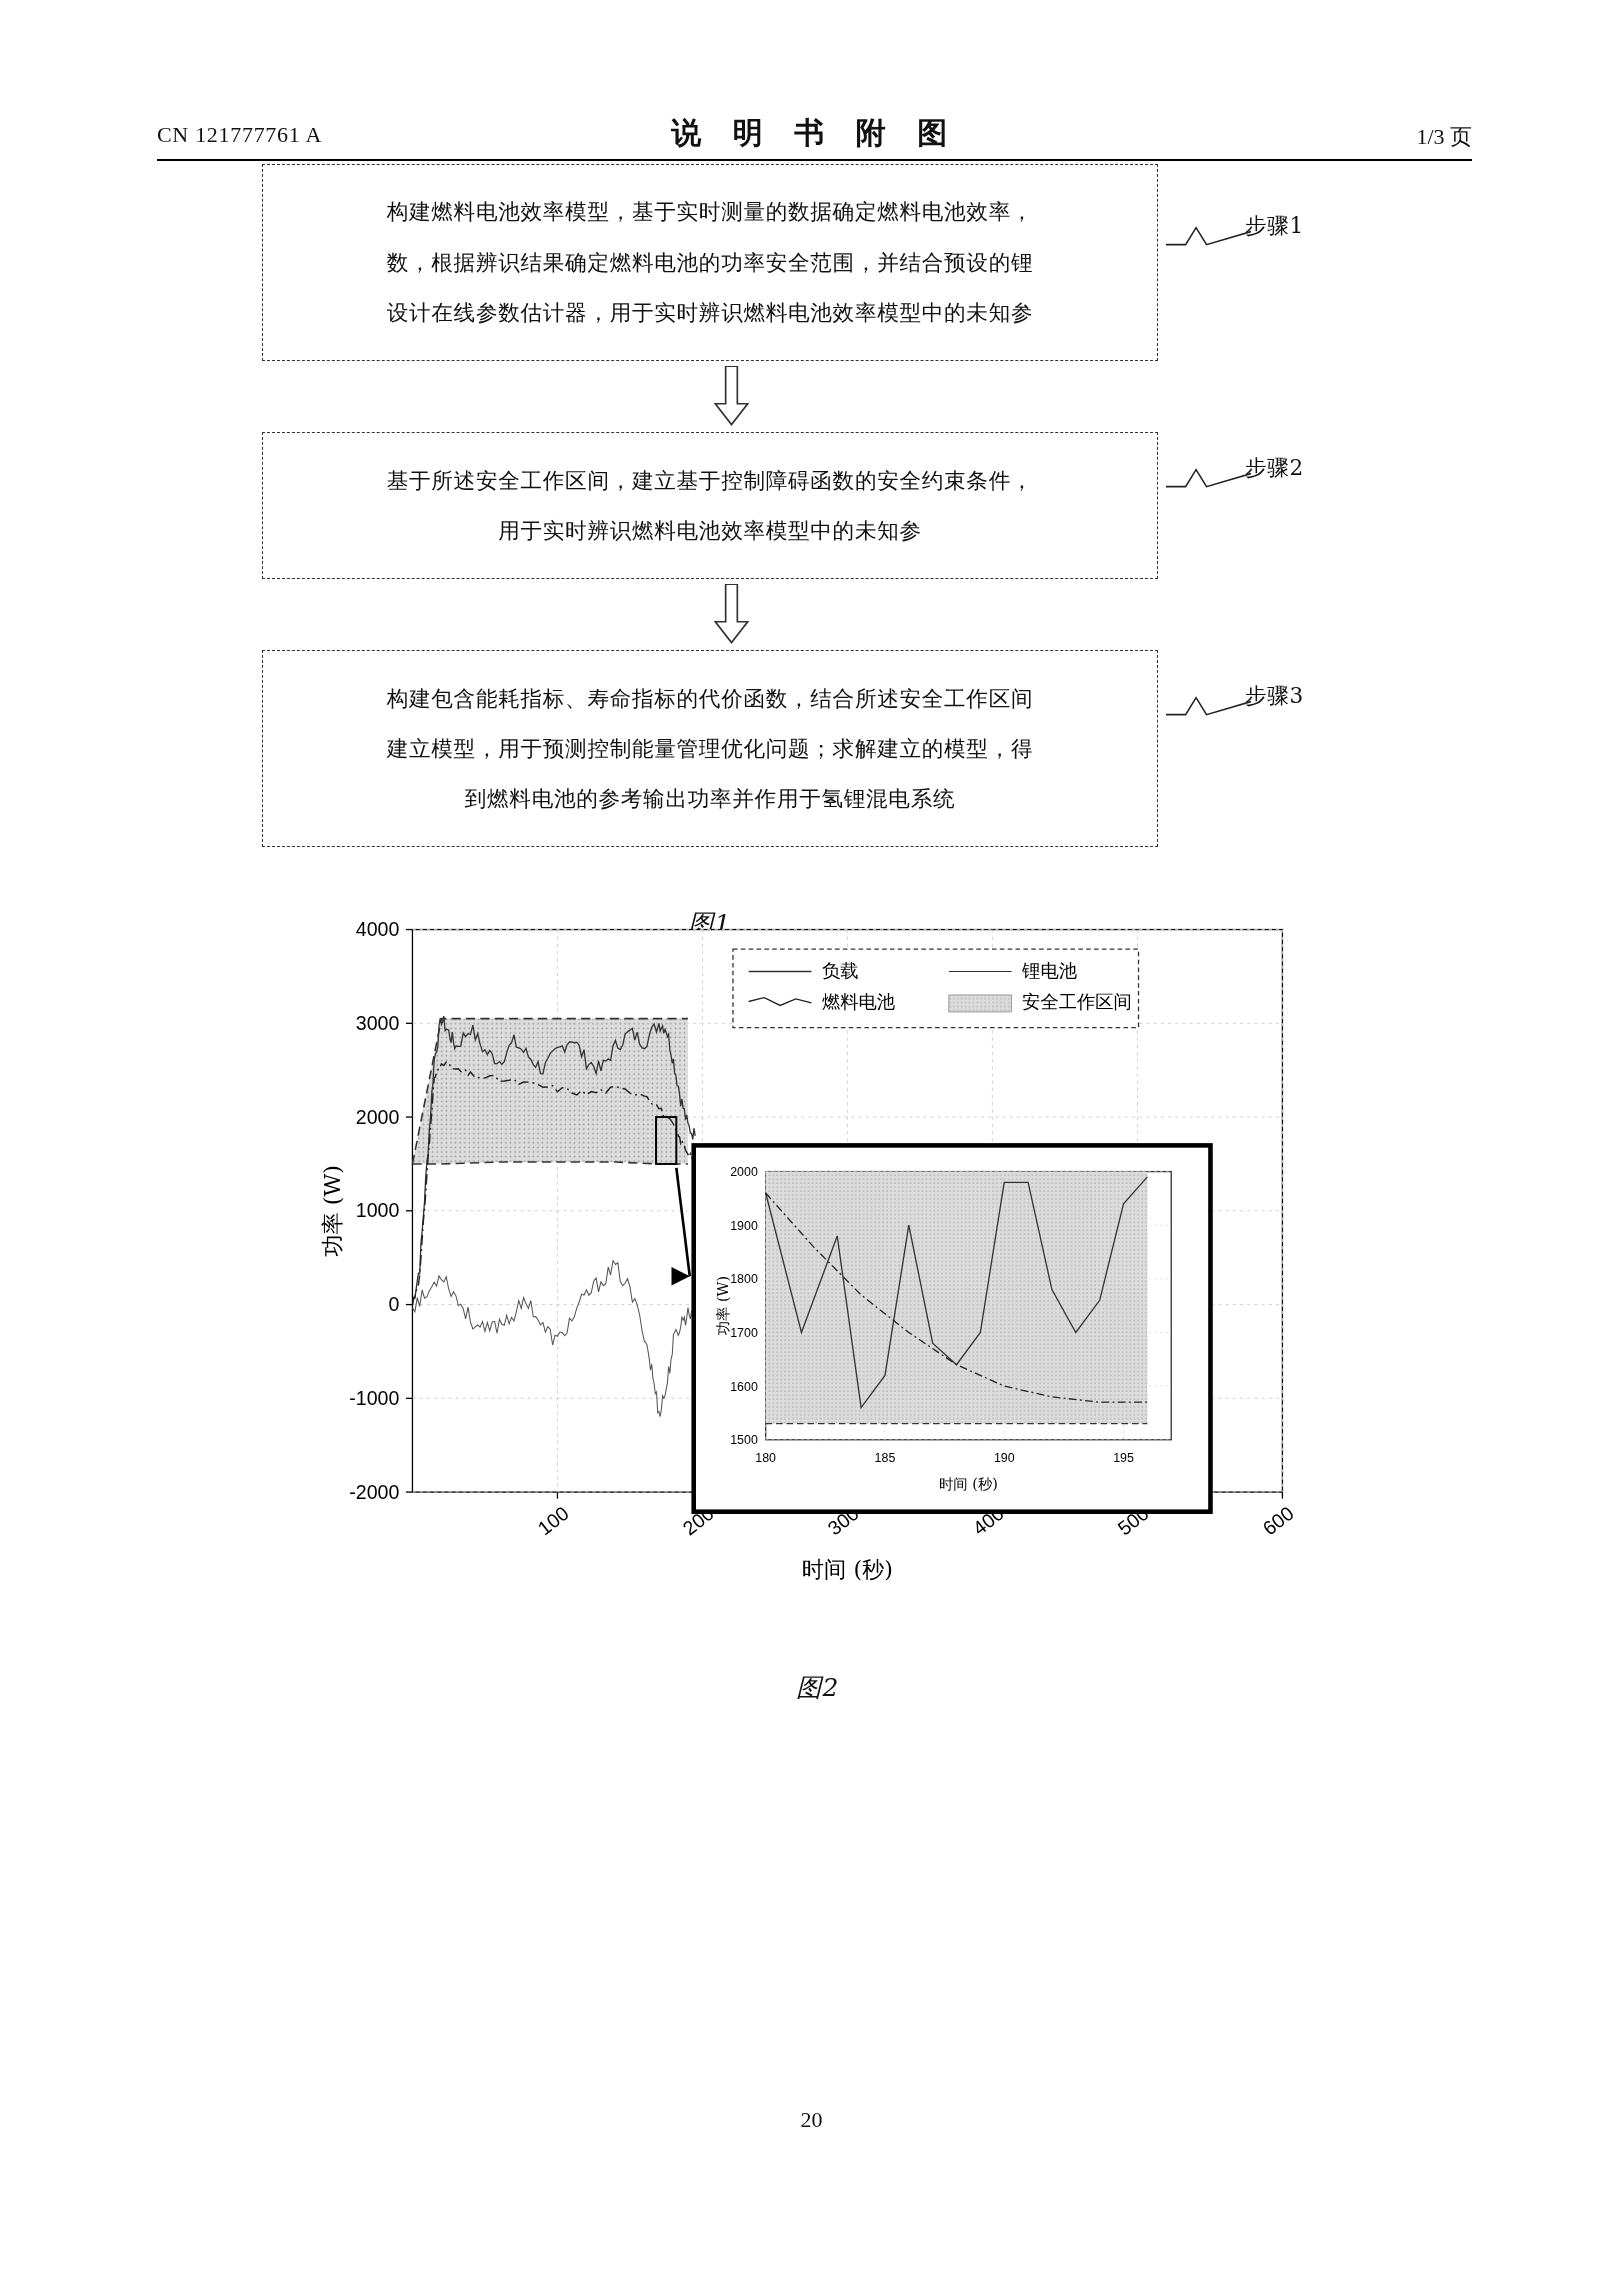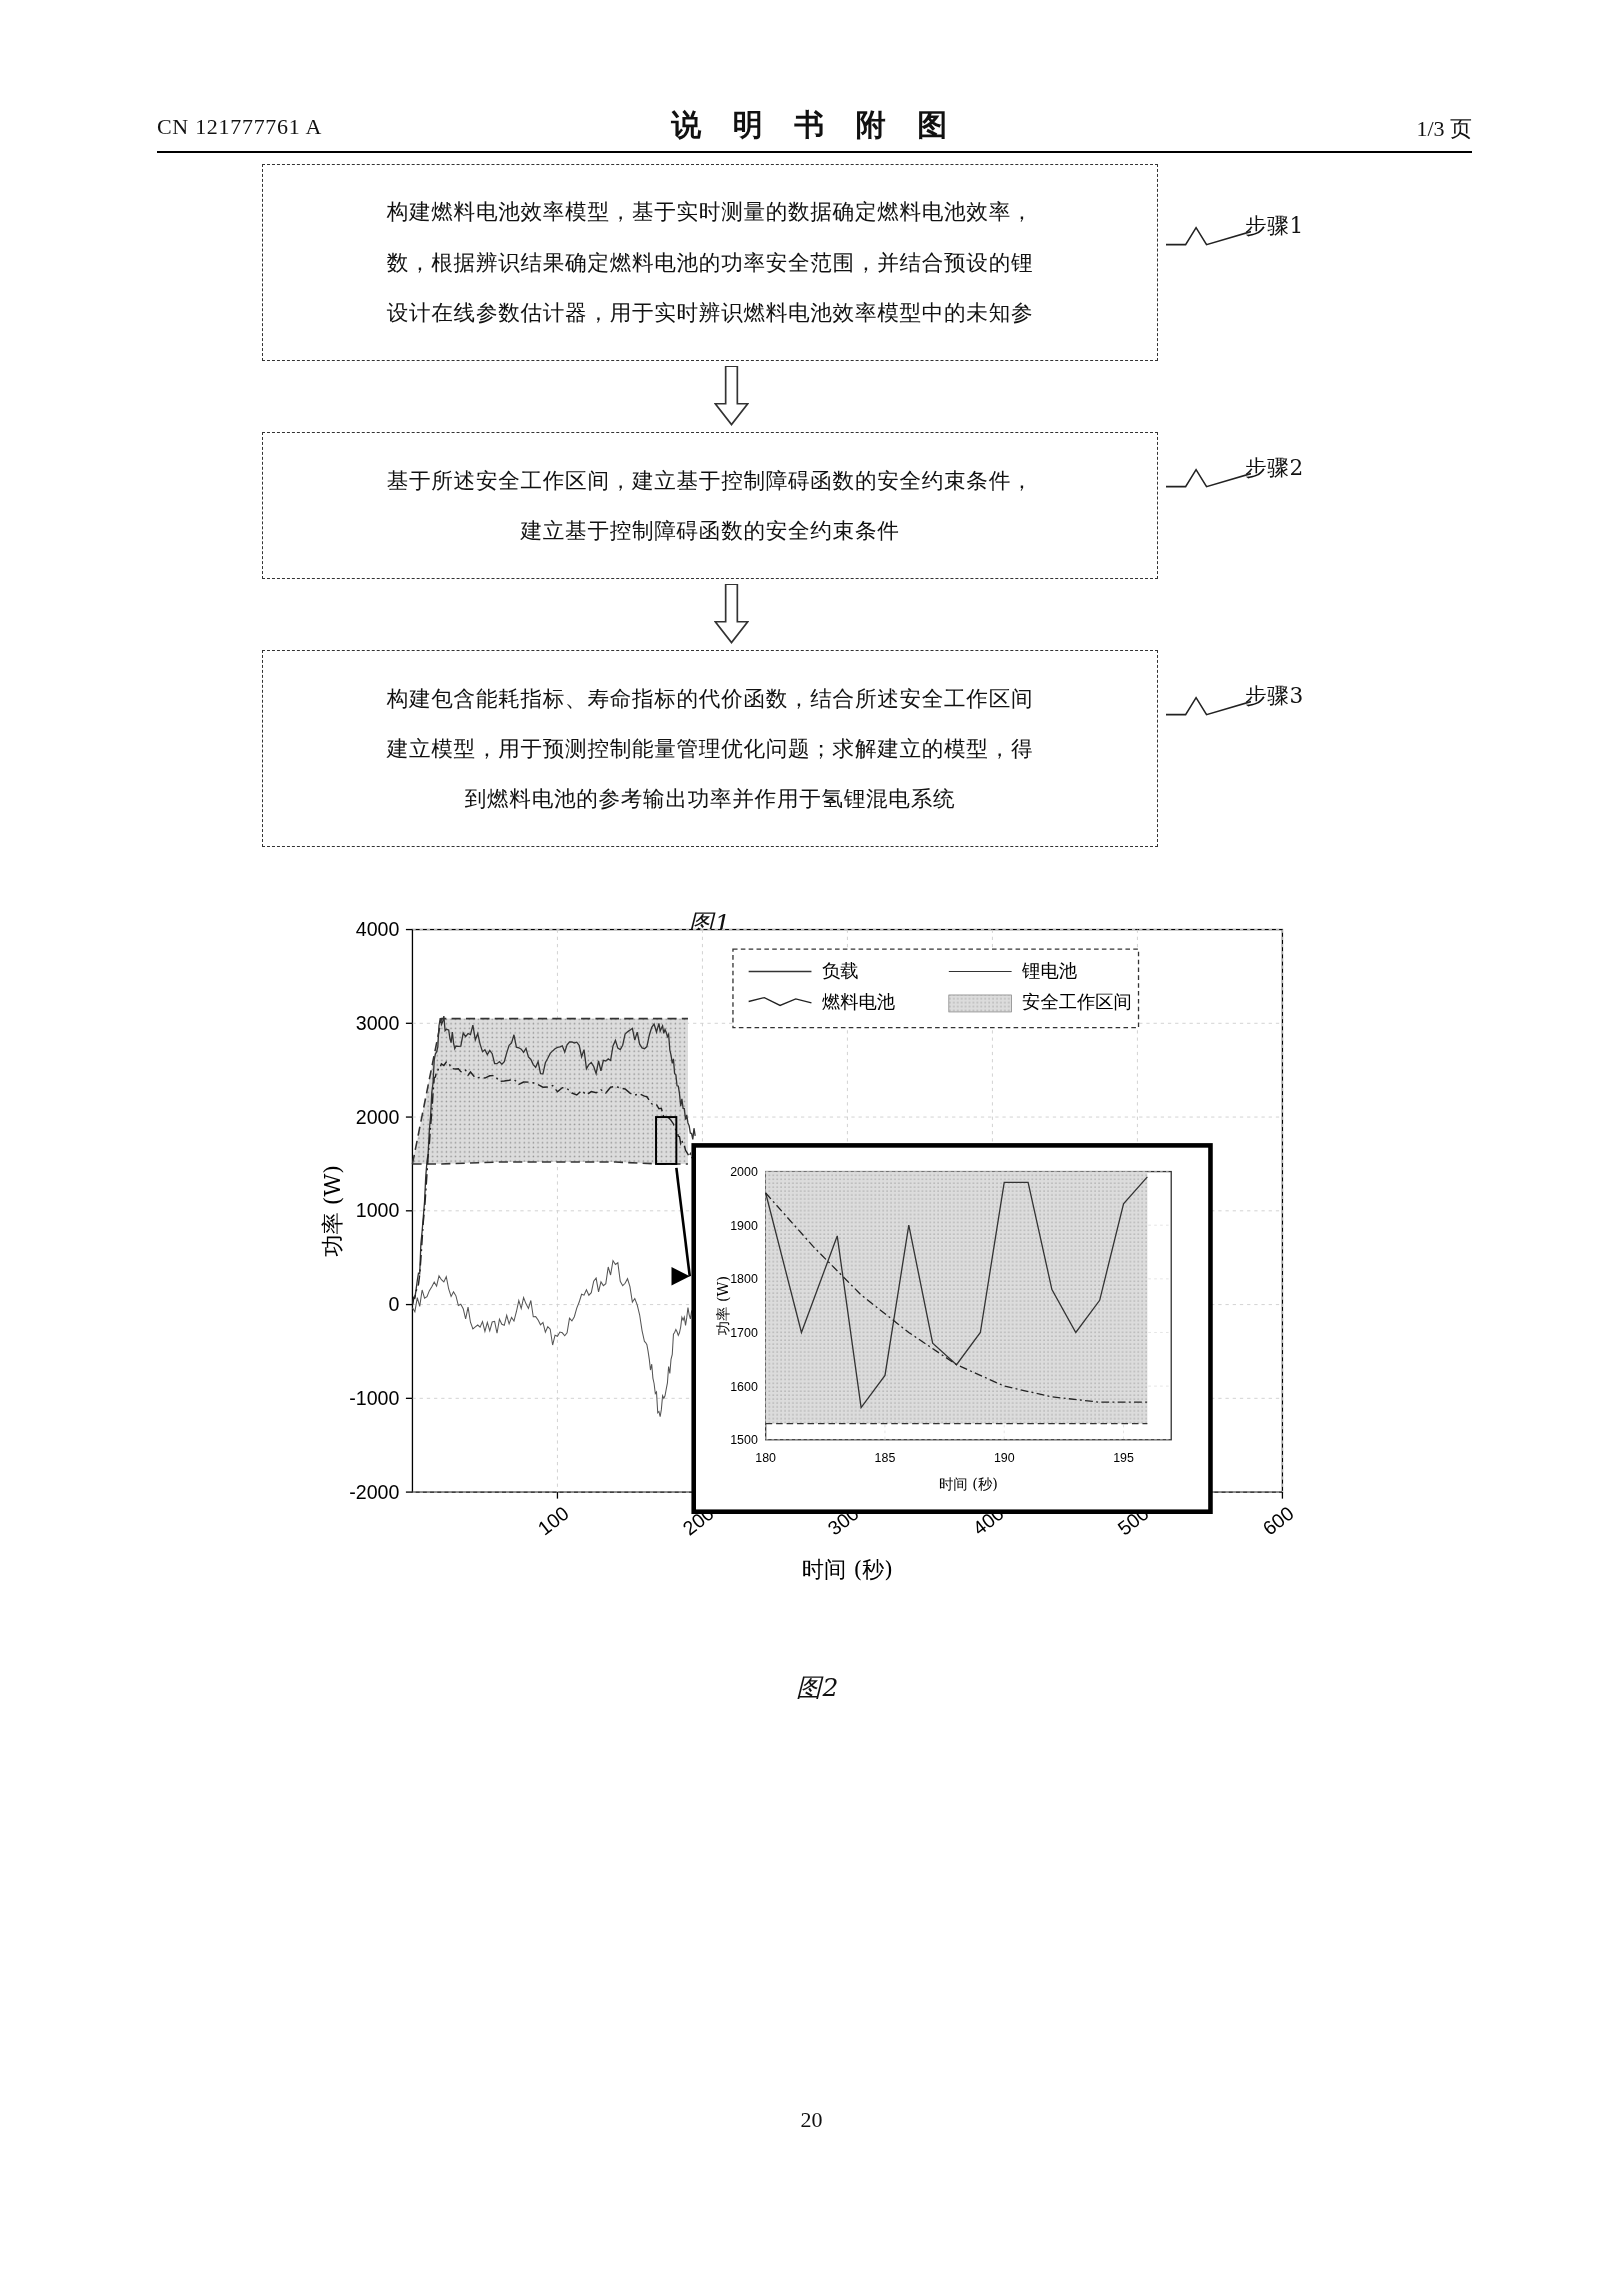--- a/index.html
+++ b/index.html
@@ -10,21 +10,21 @@
     color: #111;
     position: relative;
     overflow: hidden;
   }
   .page {
     position: absolute; left:0; top:0; width:1623px; height:2295px;
   }
 
   
   .header {
-    position:absolute; left:157px; top:100px; width:1315px; height:52px;
+    position:absolute; left:157px; top:108px; width:1315px; height:52px;
   }
   .header .pubnum {
     position:absolute; left:0; top:14.4px;
     font-family: "Liberation Serif", serif;
     font-size:22px; letter-spacing:0.7px;
   }
   .header .title {
     position:absolute; left:0; right:0; top:5.2px;
     text-align:center;
     font-family: "DejaVu Serif", serif;
@@ -111,21 +111,21 @@
     </div>
 
     <div class="arrowwrap">
       <svg class="arrow-down" viewBox="0 0 54 92">
         <polygon points="18,0 36,0 36,58 52,58 27,90 2,58 18,58" fill="#ffffff" stroke="#333" stroke-width="2.6"></polygon>
       </svg>
     </div>
 
     <div class="fbox b2">
       <p>基于所述安全工作区间，建立基于控制障碍函数的安全约束条件，</p>
-      <p>建立基于控制障碍函数的安全约束条件</p>
+      <p>用于实时辨识燃料电池效率模型中的未知参</p>
 
       <div class="callout" style="left:903px; top:34px;">
         <svg width="85" height="29" viewBox="0 0 130 44">
           <polyline points="0,36 30,36 46,10 62,36 130,16" fill="none" stroke="#222" stroke-width="2.4"></polyline>
         </svg>
         <span class="lbl">步骤2</span>
       </div>
     </div>
 
     <div class="arrowwrap">

